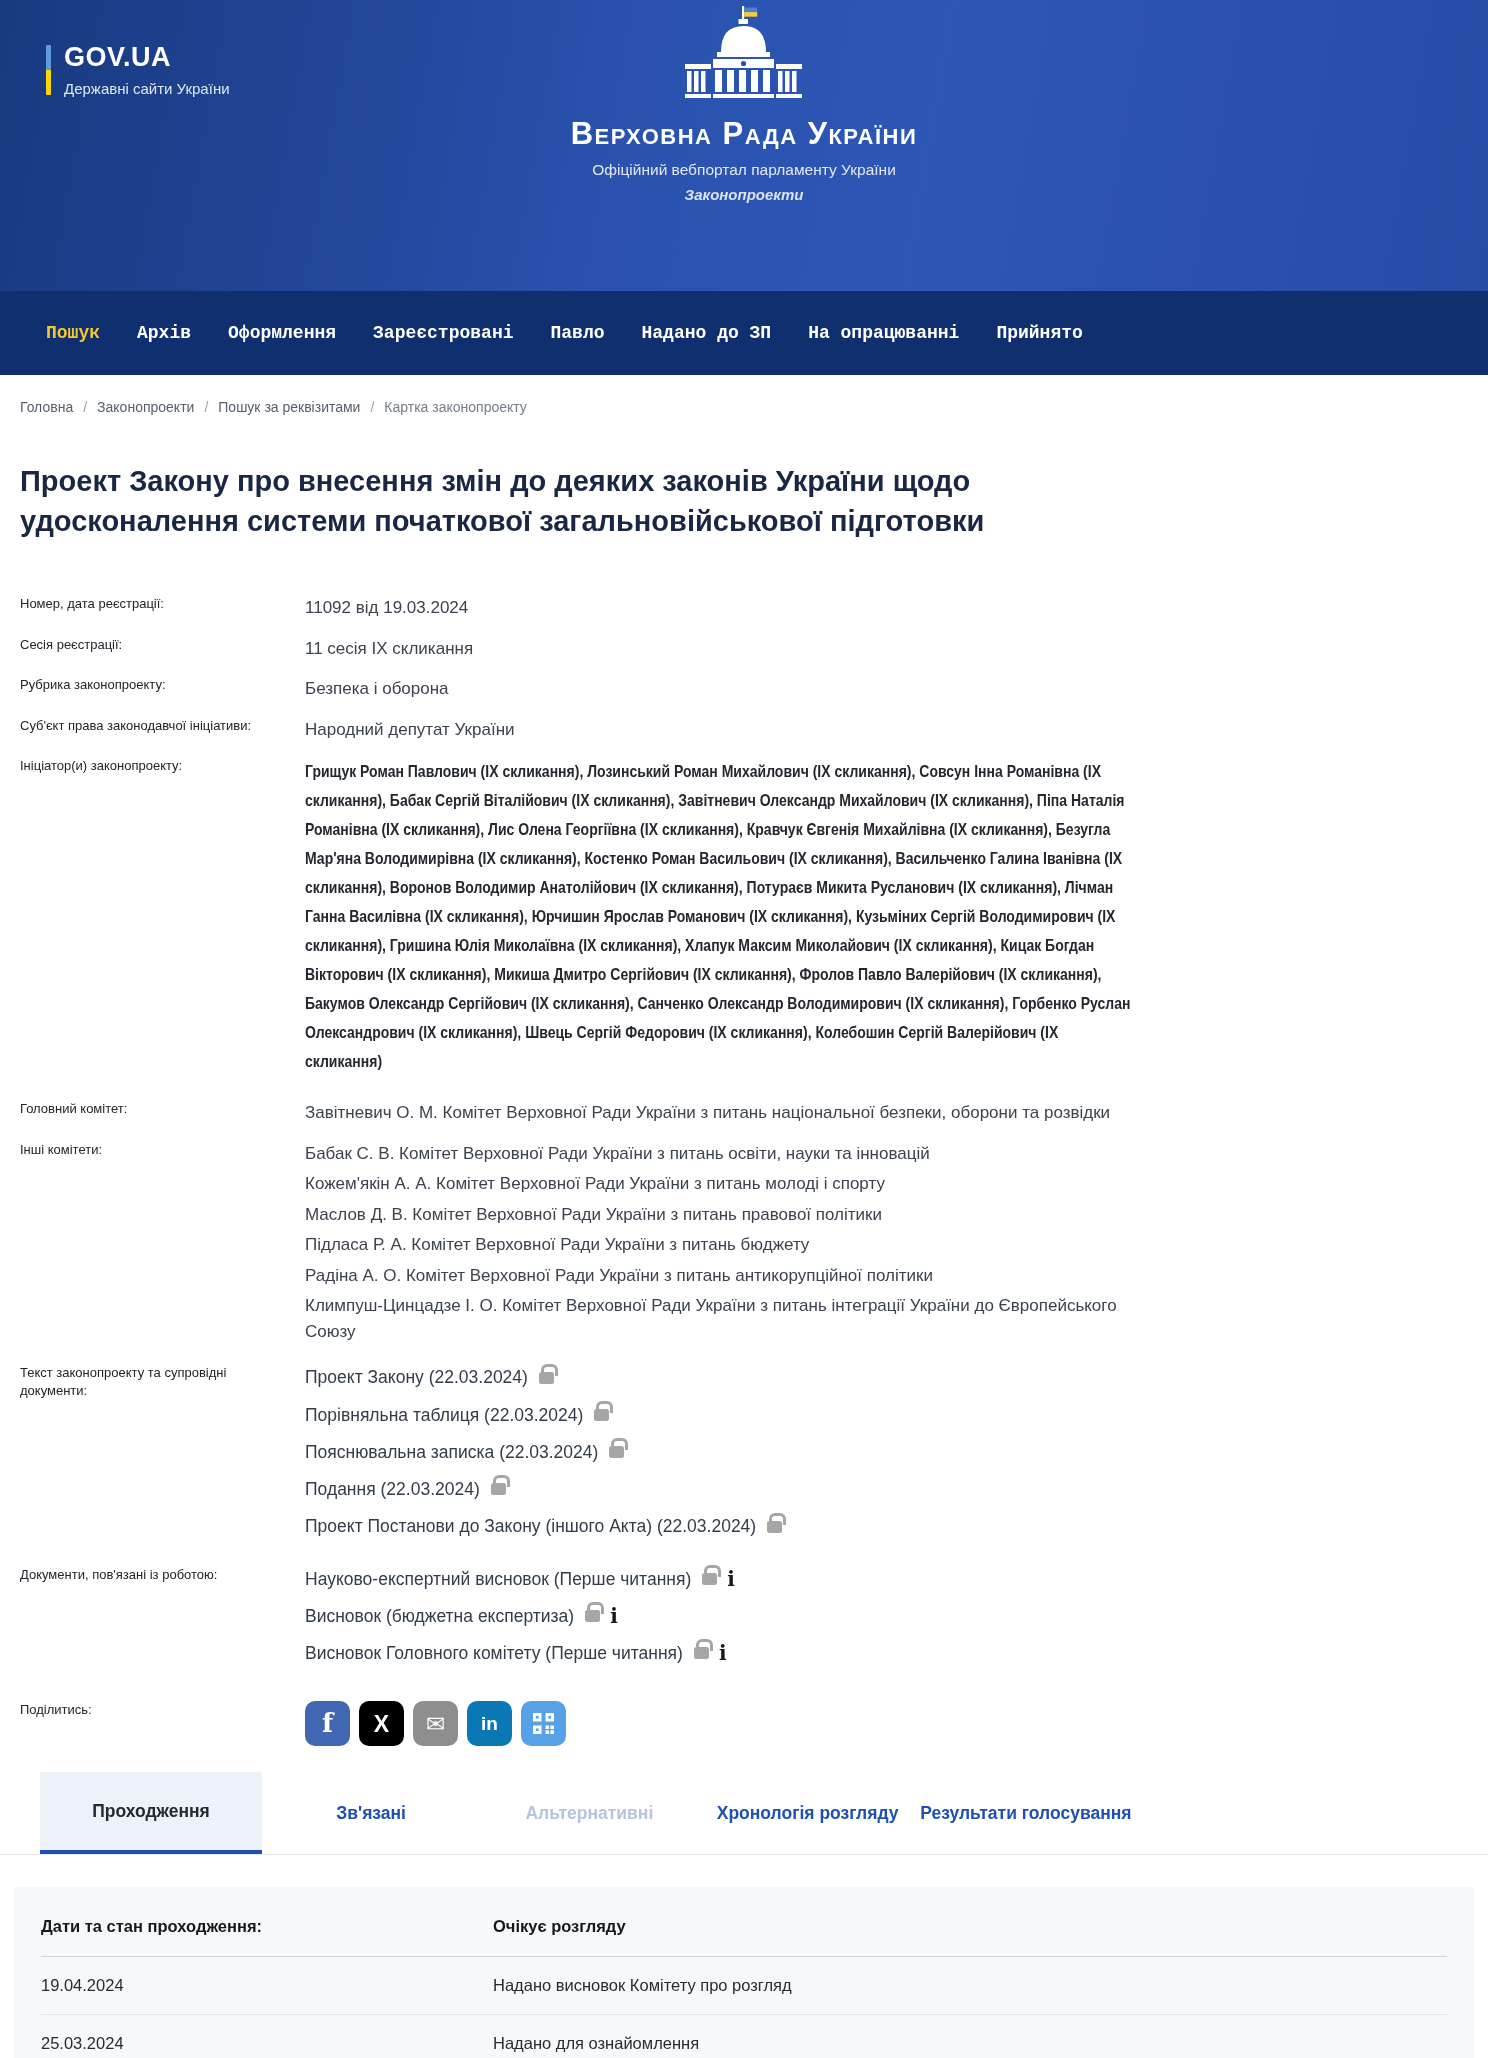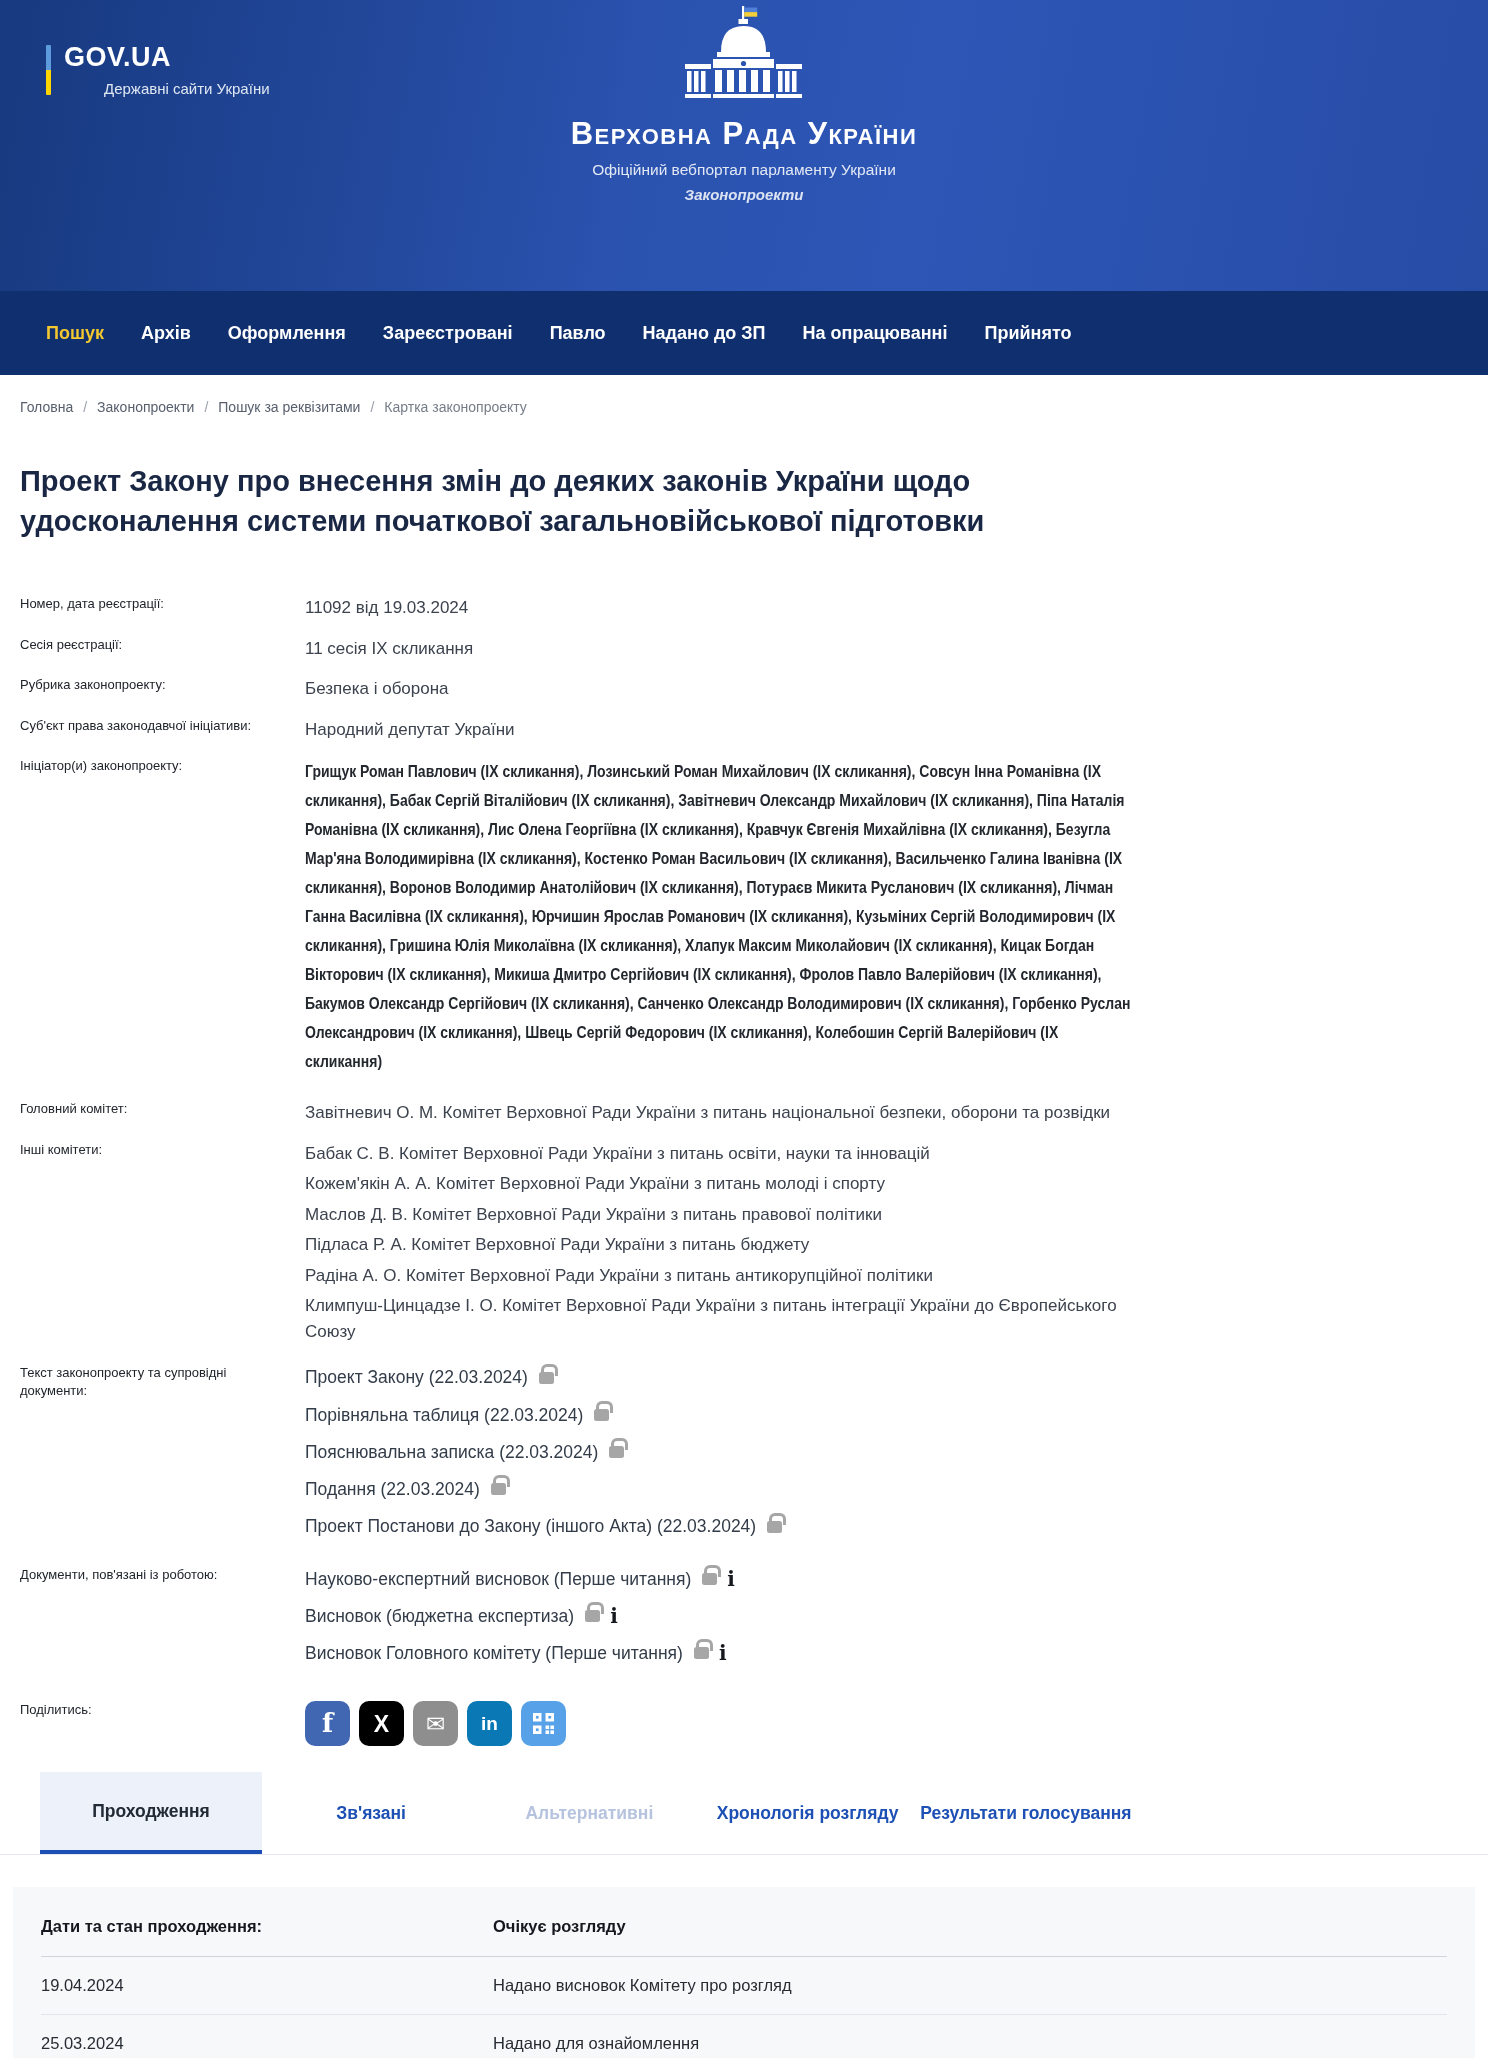--- a/index.html
+++ b/index.html
@@ -6,29 +6,29 @@
   body { margin:0; background:#ffffff; font-family:"Liberation Sans", sans-serif; color:#20242b; }
   .page { width:1488px; height:2058px; display:flex; flex-direction:column; overflow:hidden; }
 
   
   .top-header { position:relative; height:291px; flex:0 0 auto;
     background:linear-gradient(100deg,#17397f 0%,#2a52ae 42%,#2d56b6 62%,#274ca6 100%); }
   .gov-logo { position:absolute; left:46px; top:42px; display:flex; align-items:flex-start; gap:13px; cursor:pointer; }
   .flag-bar { width:5px; height:50px; margin-top:3px; border-radius:1px;
     background:linear-gradient(#5d9bdc 0 50%, #ffd500 50% 100%); }
   .gov-title { font-size:27px; font-weight:bold; color:#fff; letter-spacing:.5px; }
-  .gov-sub { margin-top:7px; font-size:15px; color:#dfe7f3;margin-left:40px; }
+  .gov-sub { margin-top:7px; font-size:15px; color:#dfe7f3; }
   .site-block { position:absolute; top:6px; left:50%; transform:translateX(-50%); width:720px; text-align:center; color:#fff; cursor:pointer; }
   .building-icon { display:block; margin:0 auto; }
   .site-title { margin-top:18px; font-variant:small-caps; font-weight:bold; font-size:31px; letter-spacing:1.5px; }
   .site-sub { margin-top:9px; font-size:15.5px; color:#e2e8f5; }
   .site-section { margin-top:7px; font-size:15px; font-weight:bold; font-style:italic; color:#dbe3f2; }
 
   
-  .navbar { flex:0 0 auto; height:84px; background:#0f2f6e; display:flex; align-items:center; gap:37px; padding:15px 46px; }
+  .navbar { flex:0 0 auto; height:84px; background:#0f2f6e; display:flex; align-items:center; gap:37px; padding:15px 46px;font-family:Liberation Mono, monospace; }
   .nav-item { color:#fff; font-size:18px; font-weight:bold; text-decoration:none; cursor:pointer; white-space:nowrap; }
   .nav-item.active { color:#f2c730; }
 
   
   .breadcrumb { padding:24px 20px 0 20px; font-size:14px; display:flex; gap:10px; align-items:center; }
   .breadcrumb a { color:#58606d; text-decoration:none; cursor:pointer; }
   .bc-sep { color:#9aa1ab; }
   .breadcrumb .current { color:#767d88; }
 
   

